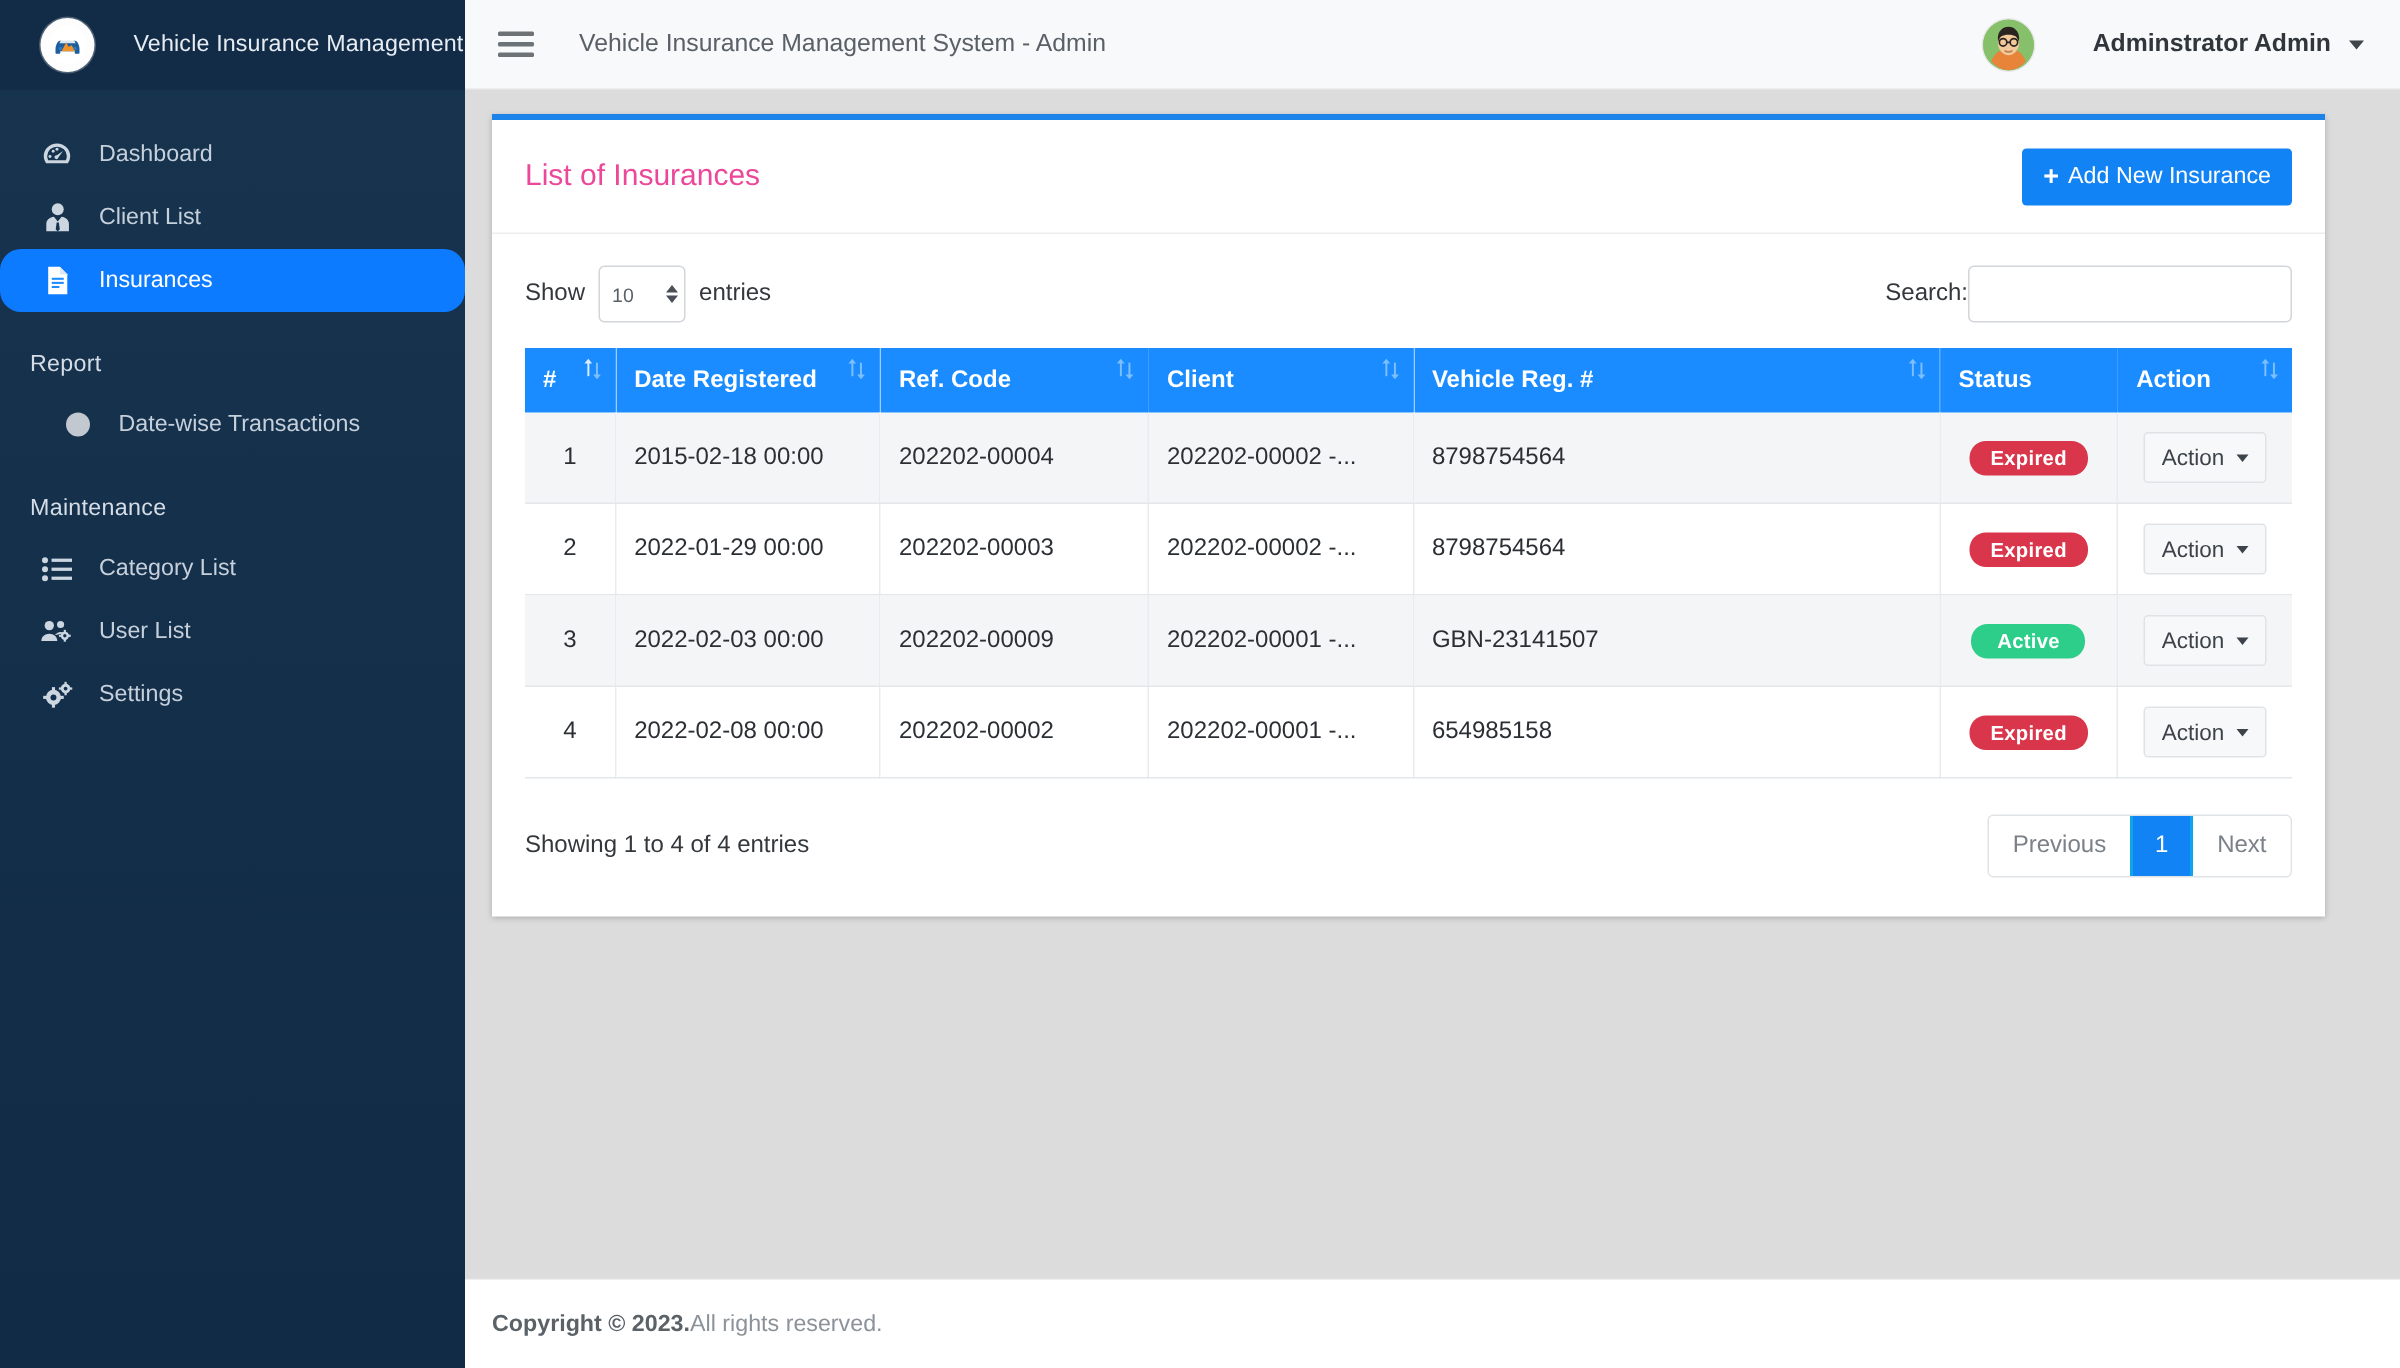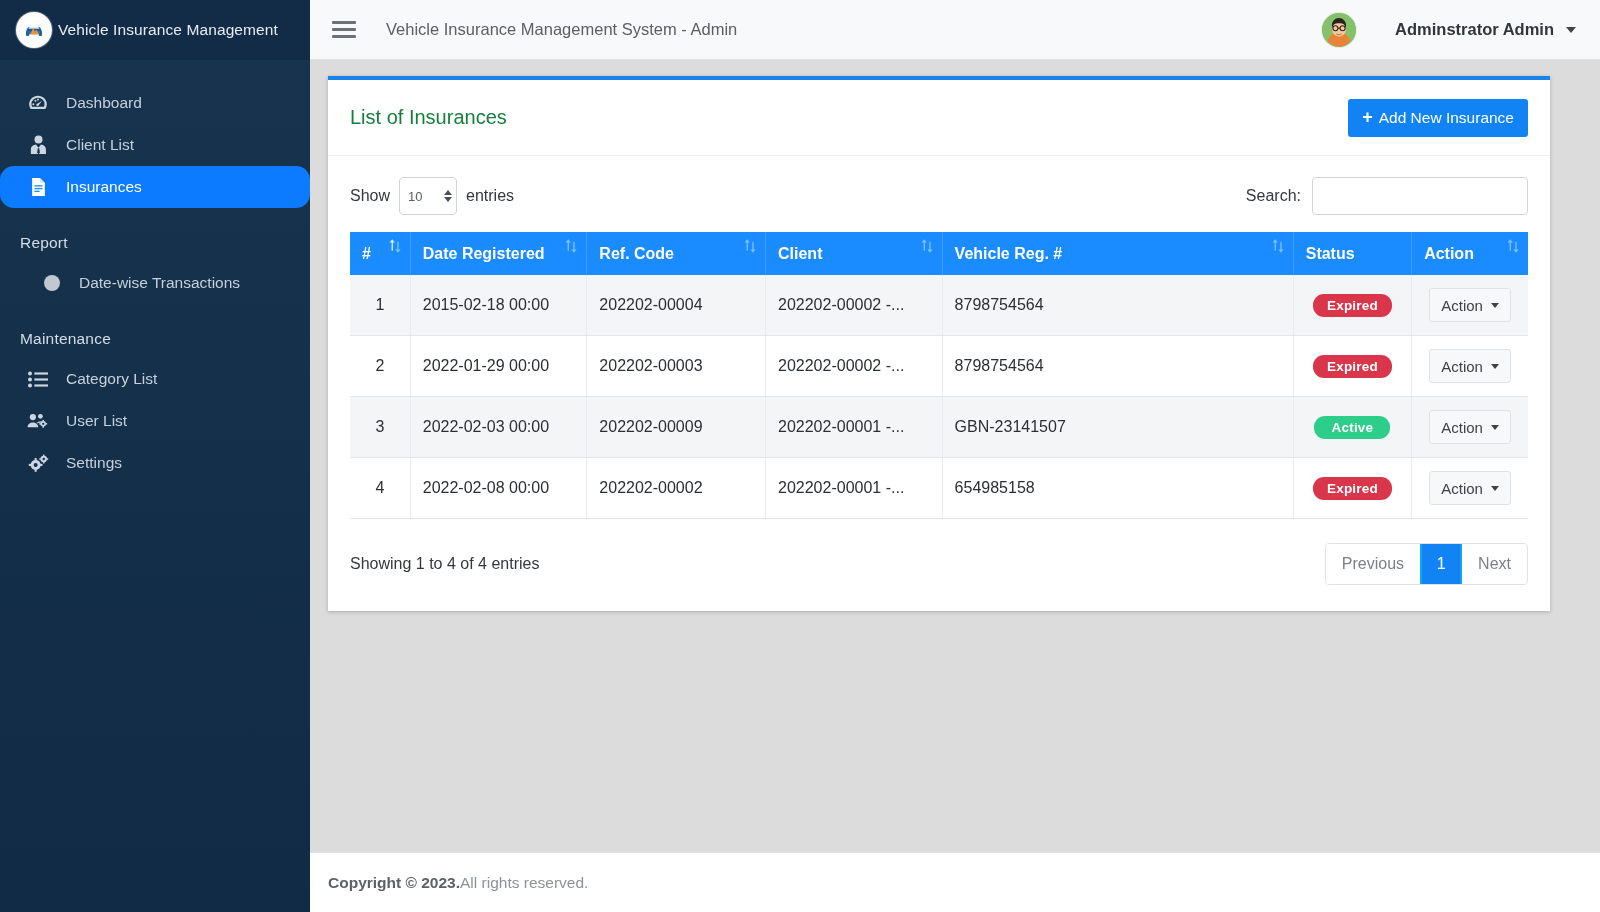--- a/index.html
+++ b/index.html
@@ -31,22 +31,22 @@
     display: flex;
     flex-direction: column;
     position: relative;
     z-index: 5;
   }
 
   .brand {
     height: 60px;
     display: flex;
     align-items: center;
-    padding-left: 16px;
-    gap: 6px;
+    padding-left: 27px;
+    gap: 26px;
     background: #122b46;
   }
   .brand-logo {
     width: 36px; height: 36px;
     border-radius: 50%;
     background: #fdfdfd;
     display: flex; align-items: center; justify-content: center;
     box-shadow: 0 0 0 1px rgba(255,255,255,.25);
     flex: none;
   }
@@ -181,21 +181,21 @@
 
   .card-header {
     height: 76px;
     display: flex;
     align-items: center;
     padding: 0 22px;
     border-bottom: 1px solid #eceef0;
   }
   .card-title {
     font-size: 20px;
-    color: #15803d;
+    color: #ec4899;
     font-weight: normal;
   }
   .btn-add {
     margin-left: auto;
     background: #1283f5;
     color: #fff;
     border: none;
     border-radius: 3px;
     height: 38px;
     padding: 0 14px;
@@ -242,21 +242,21 @@
   .spinner-arrows i {
     display: block; width: 0; height: 0;
     border-left: 4px solid transparent;
     border-right: 4px solid transparent;
   }
   .spinner-arrows i.up { border-bottom: 5px solid #4a5056; }
   .spinner-arrows i.dn { border-top: 5px solid #4a5056; }
 
   .search-wrap {
     margin-left: auto;
-    display: flex; align-items: center; gap: 11px;
+    display: flex; align-items: center; 
   }
   .search-label { font-size: 16px; color: #34383d; }
   .search-input {
     width: 216px; height: 38px;
     border: 1px solid #d2d6da;
     border-radius: 4px;
     padding: 0 10px;
     font-size: 14px;
     font-family: "Liberation Sans", sans-serif;
     outline: none;

